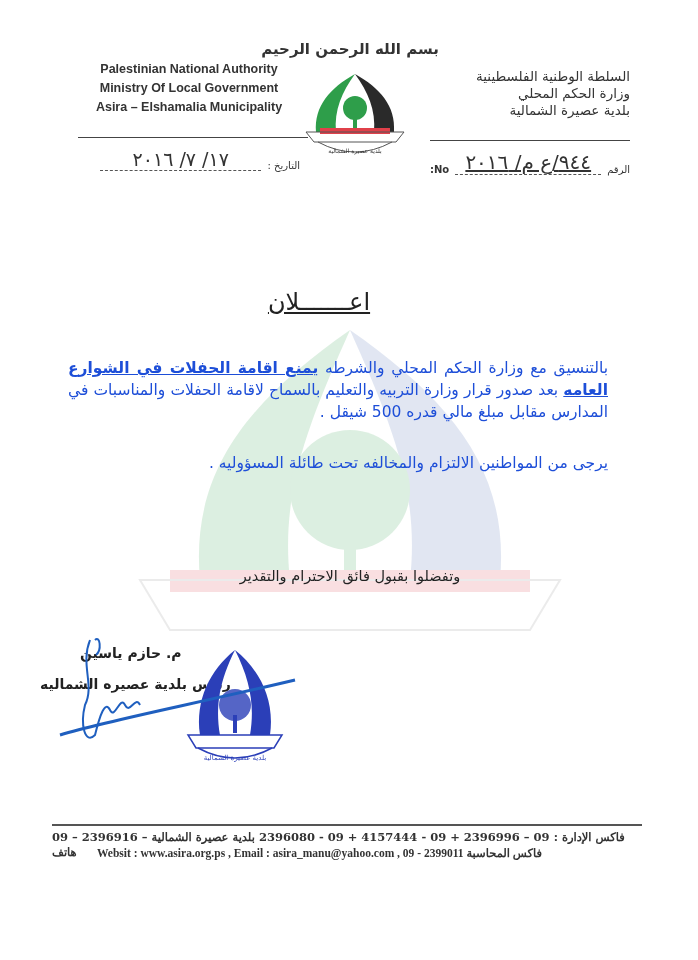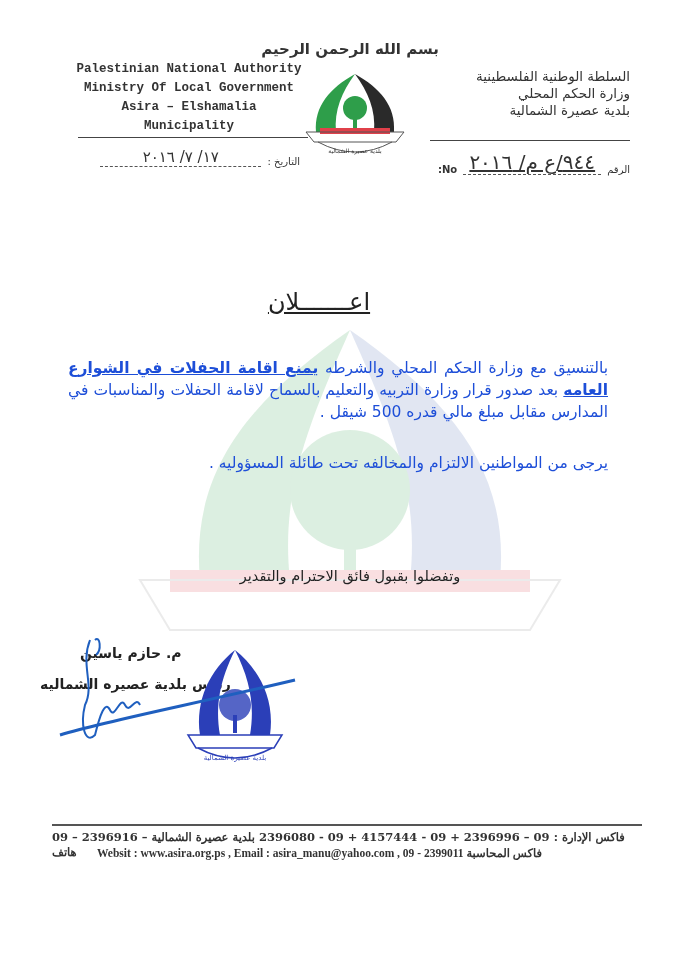--- a/index.html
+++ b/index.html
@@ -1,18 +1,18 @@
 <!DOCTYPE html>
 <html><head>
 <meta charset="utf-8">
 <style>
   html,body{margin:0;padding:0;}
   body{width:698px;height:960px;background:#ffffff;position:relative;overflow:hidden;font-family:"DejaVu Sans",sans-serif;color:#222;}
   .abs{position:absolute;}
-  .en-head{left:74px;top:60px;width:230px;text-align:center;font-family:Liberation Mono, monospace;font-weight:bold;font-size:12.5px;line-height:19px;color:#333;}
+  .en-head{left:74px;top:60px;width:230px;text-align:center;font-family:Liberation Sans, sans-serif;font-weight:bold;font-size:12.5px;line-height:19px;color:#333;}
   .ar-head{left:430px;top:68px;width:200px;text-align:right;direction:rtl;font-size:13.5px;line-height:17px;color:#333;letter-spacing:1px;}
   .basmala{left:250px;top:40px;width:200px;text-align:center;direction:rtl;font-size:15px;font-weight:bold;color:#333;}
   .rule{height:1px;background:#444;}
   .fill{direction:rtl;font-size:10px;color:#333;}
   .title{left:0;width:638px;top:288px;text-align:center;font-size:24px;direction:rtl;color:#222;letter-spacing:4px;text-decoration:underline;}
   .body-text{right:90px;width:540px;direction:rtl;text-align:justify;font-size:15.5px;line-height:22px;color:#1d4ed8;}
   .u{font-weight:bold;text-decoration:underline;}
   .closing{left:150px;width:400px;top:568px;text-align:center;direction:rtl;font-size:14.5px;color:#222;}
   .sig{left:40px;width:240px;direction:rtl;text-align:left;font-size:14px;font-weight:bold;color:#222;}
   .footer{left:52px;width:590px;direction:ltr;font-family:"DejaVu Serif",serif;font-weight:bold;font-size:11.5px;color:#333;line-height:15px;}
@@ -53,27 +53,27 @@
   <path d="M6 62 L104 62 L96 72 L14 72 Z" fill="none" stroke="#555" stroke-width="1"></path>
   <path d="M18 72 Q55 92 92 72" fill="none" stroke="#555" stroke-width="1"></path>
   <text x="55" y="83" font-size="6" text-anchor="middle" fill="#333">بلدية عصيرة الشمالية</text>
 </svg>
 
 <div class="abs rule" style="left:78px;top:137px;width:230px;"></div>
 <div class="abs rule" style="left:430px;top:140px;width:200px;"></div>
 
 <div class="abs fill" style="left:100px;top:148px;width:200px;display:flex;align-items:flex-end;gap:6px;">
   <span>التاريخ :</span>
-  <span style="flex:1;border-bottom:1px dashed #555;text-align:center;font-size:15px;letter-spacing:3px;">١٧/ ٧/ ٢٠١٦</span>
+  <span style="flex:1;border-bottom:1px dashed #555;text-align:center;font-size:19px;letter-spacing:3px;">١٧/ ٧/ ٢٠١٦</span>
 </div>
 
 <div class="abs fill" style="left:430px;top:150px;width:200px;display:flex;align-items:flex-end;gap:6px;">
   <span>الرقم</span>
   <span style="flex:1;border-bottom:1px dashed #555;text-align:center;font-size:20px;text-decoration:underline;">٩٤٤/ع م/ ٢٠١٦</span>
-  <span style="font-family:'DejaVu Sans',sans-serif;font-weight:bold;font-size:10px;margin-left:8px;">No:</span>
+  <span style="font-family:'DejaVu Sans',sans-serif;font-weight:bold;font-size:10px;">No:</span>
 </div>
 
 <div class="abs title">اعـــــــلان</div>
 
 <div class="abs body-text" style="top:357px;"><span>بالتنسيق مع وزارة الحكم المحلي والشرطه </span><span class="u">يمنع اقامة الحفلات في الشوارع العامه</span><span> بعد صدور قرار وزارة التربيه والتعليم بالسماح لاقامة الحفلات والمناسبات في المدارس مقابل مبلغ مالي قدره 500 شيقل .</span></div>
 
 <div class="abs body-text" style="top:452px;">يرجى من المواطنين الالتزام والمخالفه تحت طائلة المسؤوليه .</div>
 
 <div class="abs closing">وتفضلوا بقبول فائق الاحترام والتقدير</div>
 

